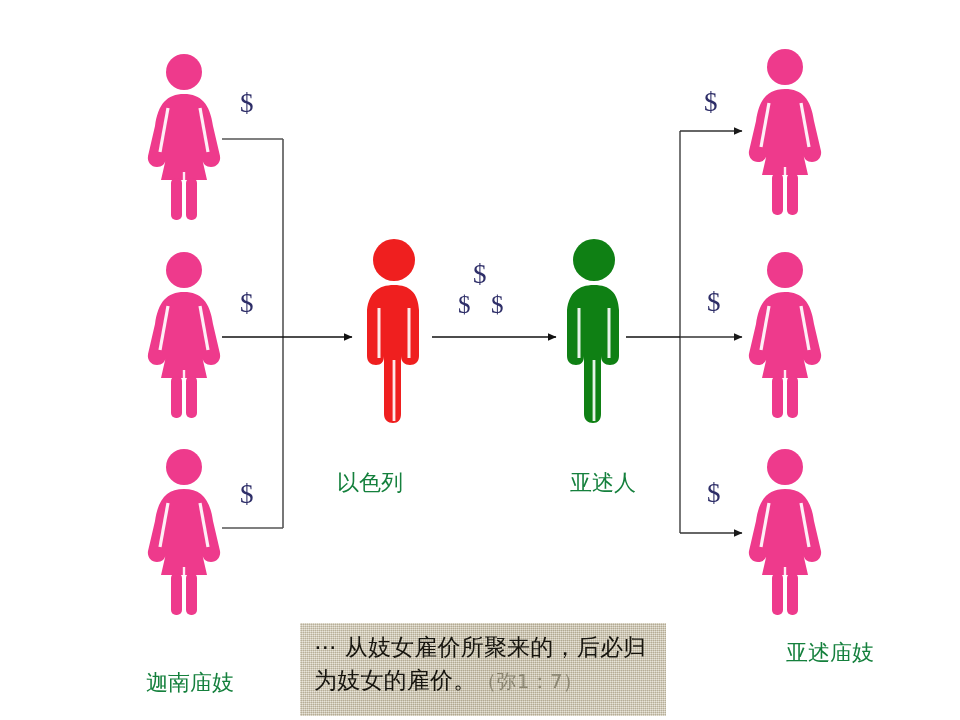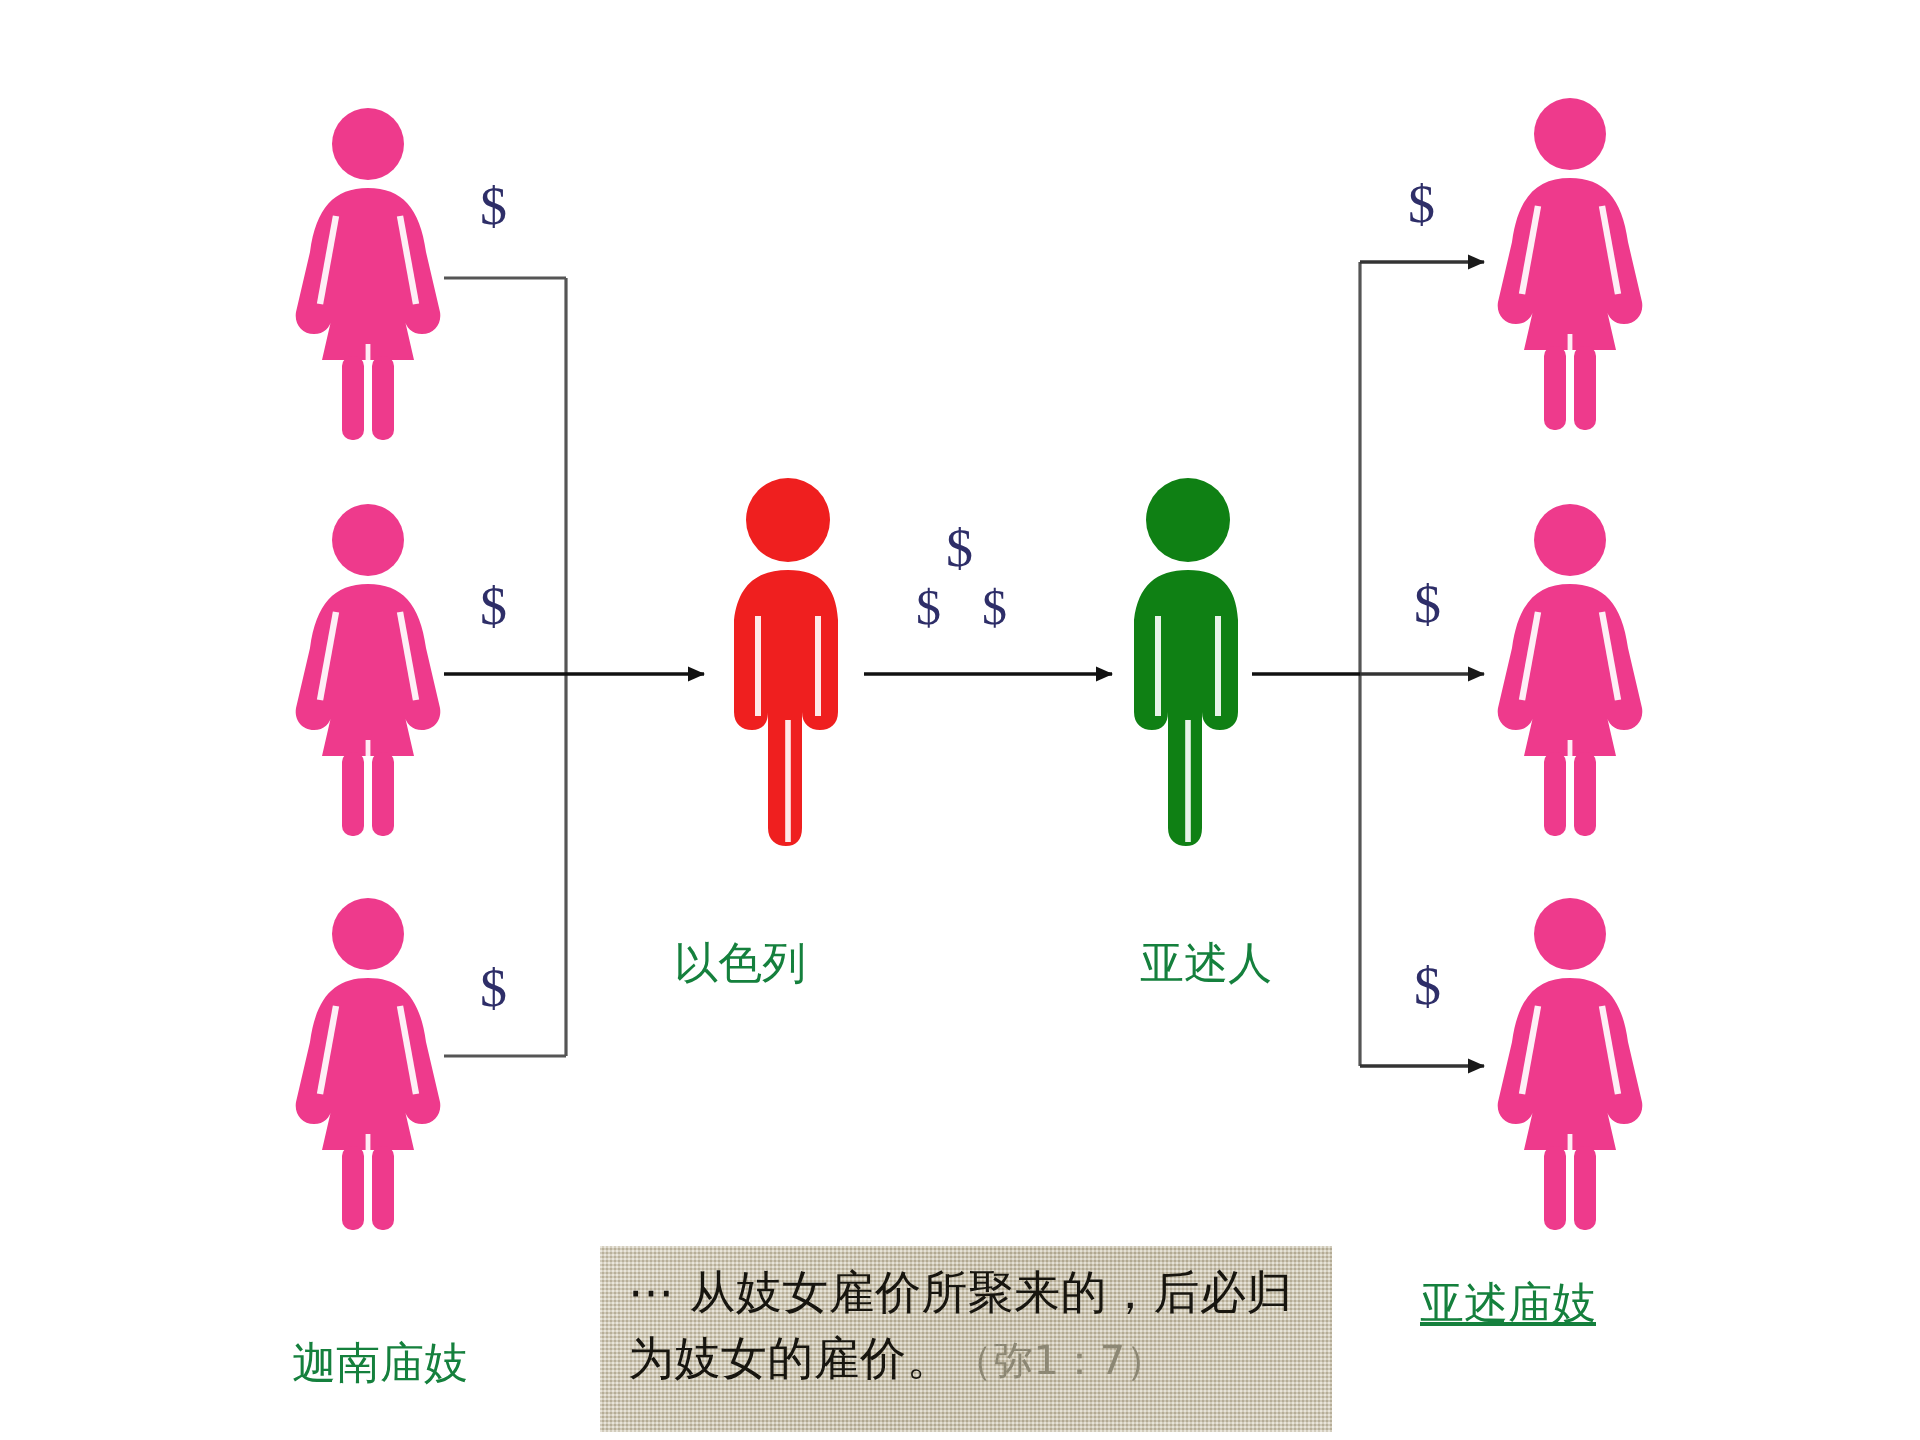--- a/index.html
+++ b/index.html
@@ -229,19 +229,19 @@
   <span class="dollar" style="left:704px; top:89px;">$</span>
   <span class="dollar" style="left:707px; top:289px;">$</span>
   <span class="dollar" style="left:707px; top:480px;">$</span>
 
   <div class="cn-label" style="left:337px; top:468px; width:120px; text-align:left;">以色列</div>
 
   <div class="cn-label" style="left:543px; top:468px; width:120px; text-align:center;">亚述人</div>
 
   <div class="cn-label bottom" style="left:100px; top:668px; width:180px;">迦南庙妓</div>
 
-  <div class="cn-label bottom" style="left:664px; top:638px; width:180px;text-decoration:underline;">亚述庙妓</div>
+  <div class="cn-label bottom" style="left:740px; top:638px; width:180px;">亚述庙妓</div>
 
   <div class="caption-box">
     <span>⋯ 从妓女雇价所聚来的，后必归为妓女的雇价。</span><span class="caption-ref">（弥1：7）</span>
   </div>
 
 </div>
 
 </body></html>

